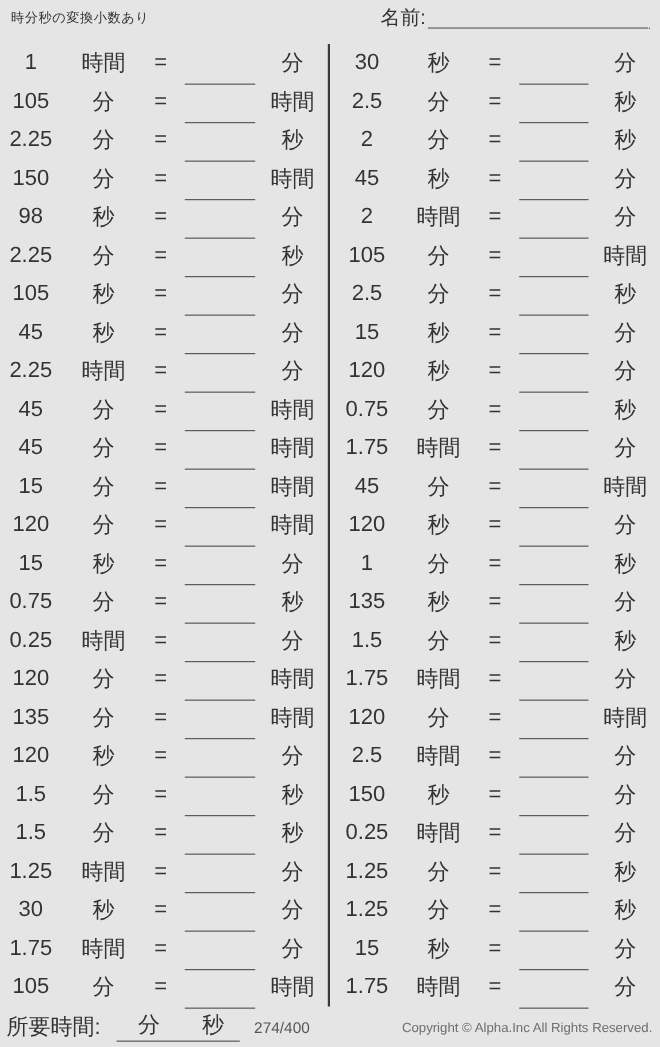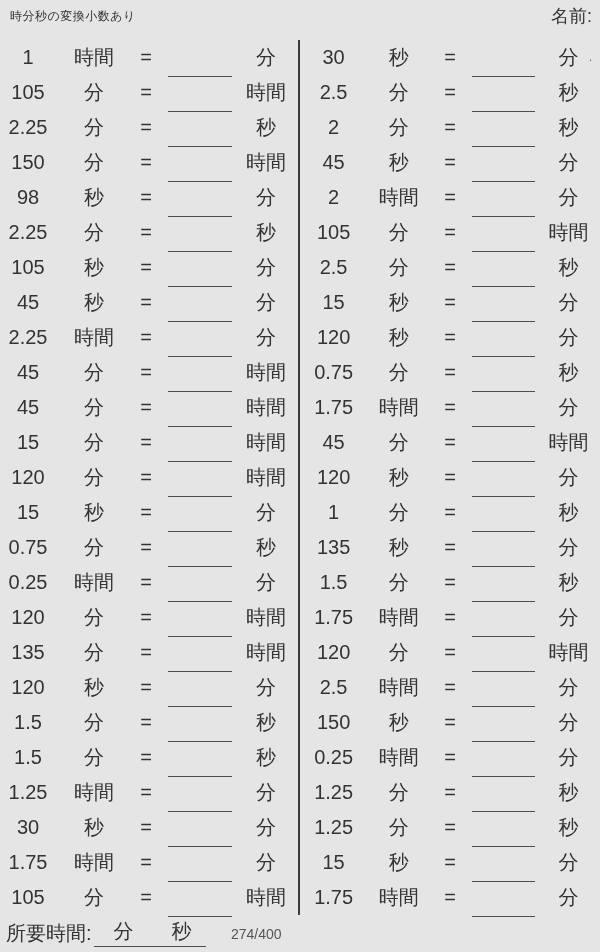--- a/index.html
+++ b/index.html
@@ -6,39 +6,39 @@
   html,body { background:#ffffff; }
   body {
     width:600px; height:952px;
     font-family:"Liberation Sans","DejaVu Sans",sans-serif;
     color:#333333; overflow:hidden;
   }
   .sheet { position:relative; width:600px; height:952px; background:#e5e5e5; }
 
   .title { position:absolute; top:8px; left:10px; font-size:12px; letter-spacing:.5px; color:#333; }
 
-  .name-field { position:absolute; top:4px; left:346px; width:246px; display:flex; align-items:flex-end; font-size:18px;flex-direction:column; }
+  .name-field { position:absolute; top:4px; left:346px; width:246px; display:flex; font-size:18px; }
   .name-label { flex:0 0 auto; padding-bottom:1px; }
   .name-line { flex:1 1 auto; height:22px; border-bottom:1.4px solid #555; margin-left:2px; }
   .name-dot { font-size:11px; color:#555; align-self:flex-end; }
 
   .columns { position:absolute; top:40px; left:0; width:600px; height:875px; display:flex; }
   .col { width:298px; }
   .col-right { padding-left:6px; }
   .divider { width:2px; height:875px; background:#3a3a3a; }
 
   .row { display:flex; align-items:center; height:35px; font-size:20px; }
   .val    { width:56px; text-align:center; white-space:nowrap; }
   .unit   { width:64px; text-align:center; margin-left:6px; white-space:nowrap; }
   .eq     { width:36px; text-align:center; margin-left:2px; }
   .blank  { width:64px; height:100%; border-bottom:1.6px solid #4d4d4d; transform:translateY(2px); margin-left:4px; }
   .target { width:60px; text-align:center; margin-left:4px; white-space:nowrap; }
 
   .footer { position:absolute; top:916px; left:0; width:600px; height:36px; }
-  .time-field { position:absolute; left:6px; top:2px; display:flex; align-items:flex-end; font-size:20px; }
+  .time-field { position:absolute; left:6px; top:2px; display:flex; align-items:flex-end; font-size:20px;gap:12px; }
   .time-blanks { display:flex; border-bottom:1.6px solid #4d4d4d; margin-left:2px; }
   .time-min { padding:0 12px 1px 20px; }
   .time-sec { padding:0 14px 1px 26px; }
   .progress { position:absolute; left:231px; top:10px; font-size:14px; color:#555; }
   .copyright { position:absolute; right:7px; top:11px; font-size:12px; color:#6e6e6e; }
 </style>
 </head>
 <body>
 
 <div class="sheet">
@@ -411,15 +411,16 @@
 
   <div class="footer">
     <div class="time-field">
       <span>所要時間:</span>
       <span class="time-blanks">
         <span class="time-min">分</span>
         <span class="time-sec">秒</span>
       </span>
     </div>
     <div class="progress">274/400</div>
+    <div class="copyright">Copyright © Alpha.Inc All Rights Reserved.</div>
   </div>
 
 </div>
 
 </body></html>

